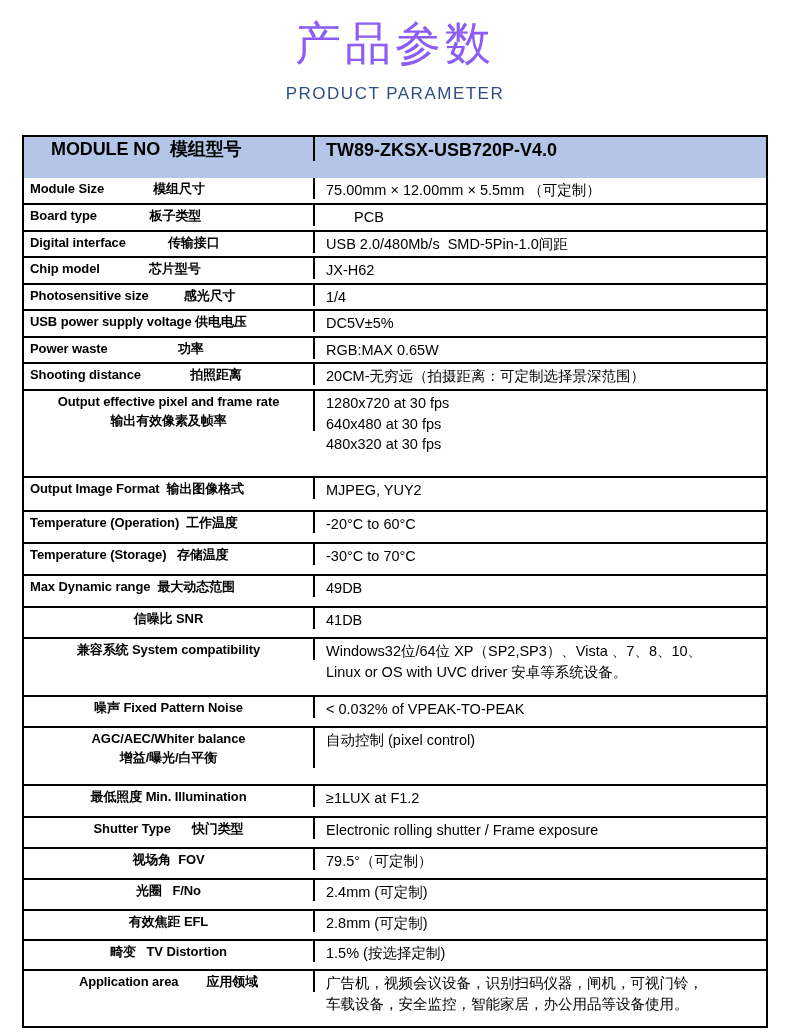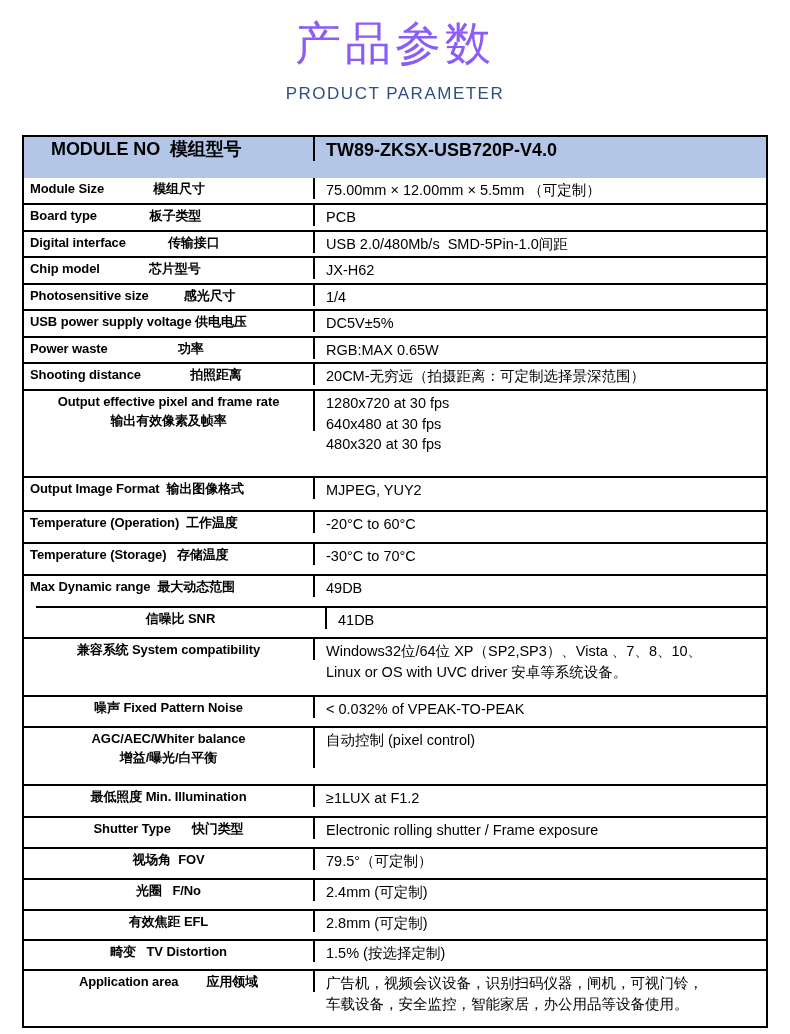--- a/index.html
+++ b/index.html
@@ -56,21 +56,21 @@
   <div class="spec-table">
     <div class="trow header-row a-left" style="background: rgb(180, 198, 231);">
       <div class="cell cell-label">MODULE NO  模组型号</div>
       <div class="cell cell-value">TW89-ZKSX-USB720P-V4.0</div>
     </div>
     <div>
         <div class="trow a-left" style="min-height: 25px;">
           <div class="cell cell-label"><div>Module Size              模组尺寸</div></div>
           <div class="cell cell-value"><div>75.00mm × 12.00mm × 5.5mm （可定制）</div></div>
         </div>
-        <div class="trow a-left" style="min-height: 24px;">
+        <div class="trow a-left" style="min-height: 24px; gap: 28px;">
           <div class="cell cell-label"><div>Board type               板子类型</div></div>
           <div class="cell cell-value"><div>PCB</div></div>
         </div>
         <div class="trow a-left" style="min-height: 24px;">
           <div class="cell cell-label"><div>Digital interface            传输接口</div></div>
           <div class="cell cell-value"><div>USB 2.0/480Mb/s  SMD-5Pin-1.0间距</div></div>
         </div>
         <div class="trow a-left" style="min-height: 24px;">
           <div class="cell cell-label"><div>Chip model              芯片型号</div></div>
           <div class="cell cell-value"><div>JX-H62</div></div>
@@ -104,21 +104,21 @@
           <div class="cell cell-value"><div>-20°C to 60°C</div></div>
         </div>
         <div class="trow a-left" style="min-height: 32px;">
           <div class="cell cell-label"><div>Temperature (Storage)   存储温度</div></div>
           <div class="cell cell-value"><div>-30°C to 70°C</div></div>
         </div>
         <div class="trow a-left" style="min-height: 32px;">
           <div class="cell cell-label"><div>Max Dynamic range  最大动态范围</div></div>
           <div class="cell cell-value"><div>49DB</div></div>
         </div>
-        <div class="trow a-center" style="min-height: 31px; margin-left: 12px;">
+        <div class="trow a-center" style="min-height: 31px;">
           <div class="cell cell-label"><div>信噪比 SNR</div></div>
           <div class="cell cell-value"><div>41DB</div></div>
         </div>
         <div class="trow a-center" style="min-height: 58px;">
           <div class="cell cell-label"><div>兼容系统 System compatibility</div></div>
           <div class="cell cell-value"><div>Windows32位/64位 XP（SP2,SP3）、Vista 、7、8、10、</div><div>Linux or OS with UVC driver 安卓等系统设备。</div></div>
         </div>
         <div class="trow a-center" style="min-height: 31px;">
           <div class="cell cell-label"><div>噪声 Fixed Pattern Noise</div></div>
           <div class="cell cell-value"><div>&lt; 0.032% of VPEAK-TO-PEAK</div></div>

